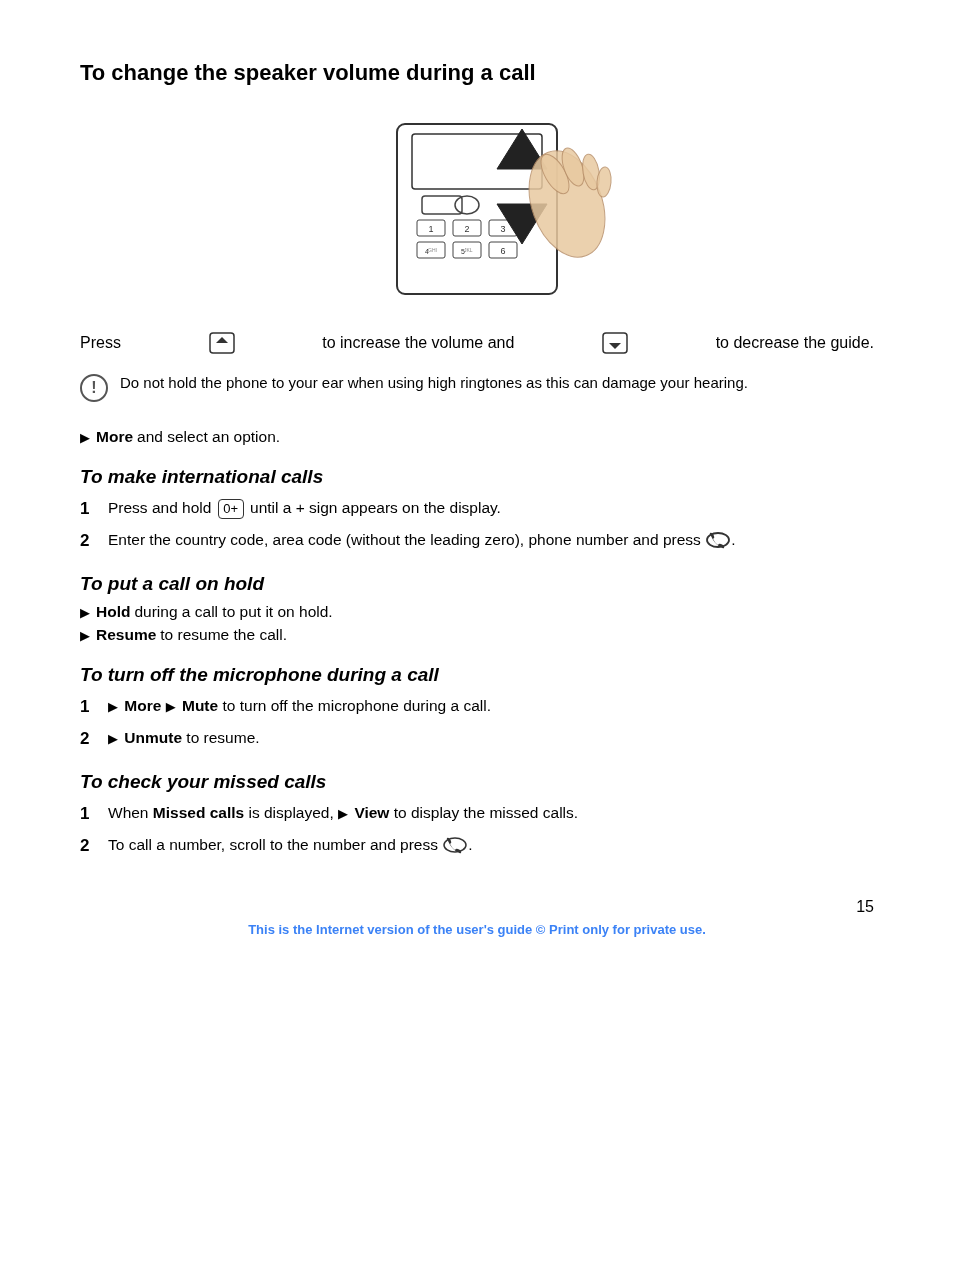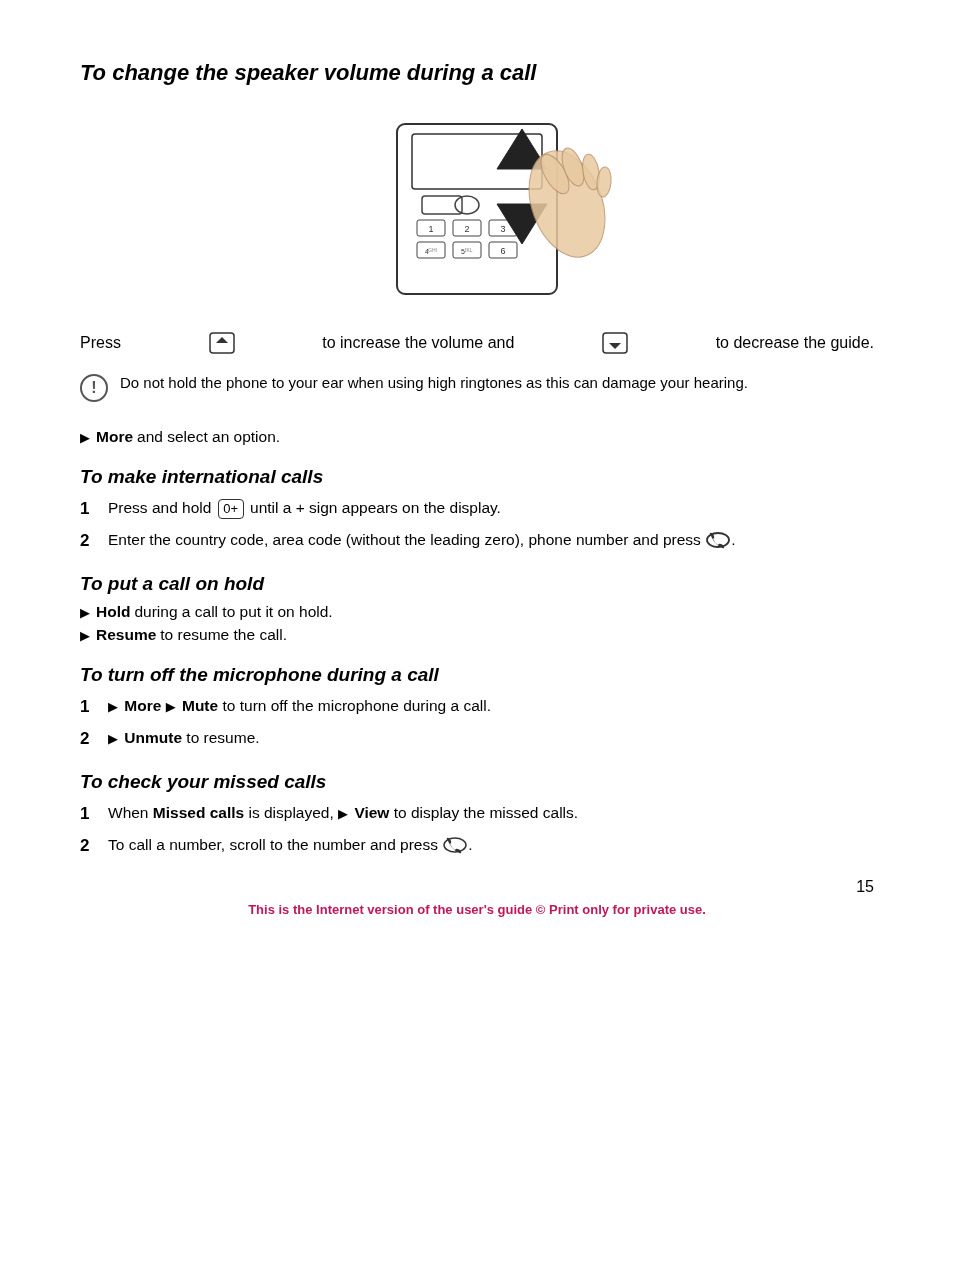--- a/index.html
+++ b/index.html
@@ -9,21 +9,20 @@
       font-size: 16px;
       color: #000;
       width: 954px;
       min-height: 1269px;
       padding: 40px 80px 60px 80px;
     }
 
     .page-title {
       font-size: 22px;
       font-weight: bold;
-      font-style: italic;
       margin-bottom: 28px;
       margin-top: 20px;
     }
 
     .phone-image-container {
       display: flex;
       justify-content: center;
       margin-bottom: 28px;
     }
 
@@ -133,36 +132,36 @@
     }
 
     .call-icon {
       display: inline-block;
       vertical-align: middle;
       width: 26px;
       height: 18px;
     }
 
     .footer {
-      margin-top: 20px;
+      margin-top: 40px;
       border-top: none;
       text-align: center;
     }
 
     .page-number {
       font-size: 16px;
       font-weight: normal;
       text-align: right;
       margin-bottom: 6px;
     }
 
     .footer-text {
       font-size: 13px;
       font-weight: bold;
-      color: #be185d;
+      color: #3b82f6;
     }
 
     .volume-up-icon {
       display: inline-block;
       vertical-align: middle;
       width: 26px;
       height: 22px;
     }
     .volume-down-icon {
       display: inline-block;

